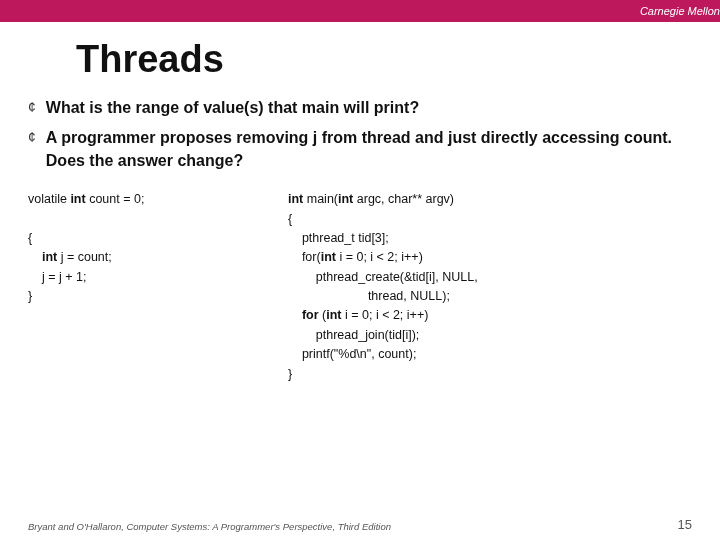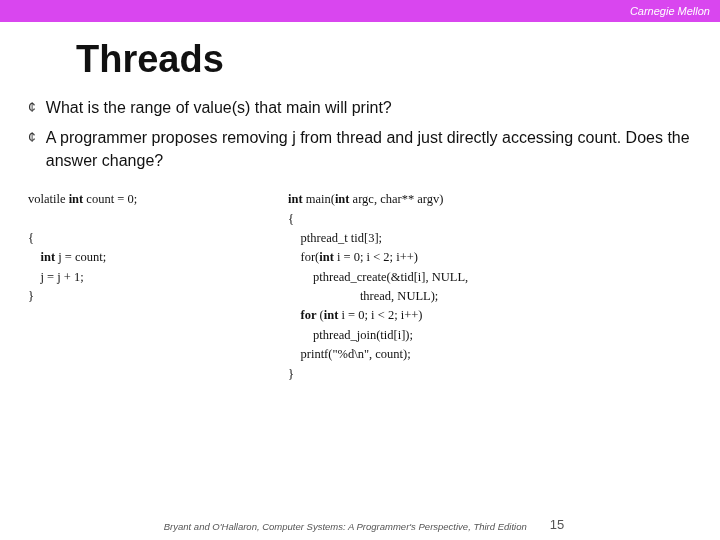--- a/index.html
+++ b/index.html
@@ -8,26 +8,26 @@
       width: 720px;
       height: 540px;
       background: #ffffff;
       font-family: Arial, Helvetica, sans-serif;
       position: relative;
       overflow: hidden;
     }
 
     
     #top-bar {
-      background: #d946ef;
+      background: #be185d;
       height: 22px;
       display: flex;
       align-items: center;
       justify-content: flex-end;
-      padding-right: 10px;
+      padding-right: 0;
     }
 
     #top-bar span {
       color: #ffffff;
       font-size: 11px;
       font-style: italic;
     }
 
     
     #main {
@@ -59,28 +59,29 @@
       margin-right: 10px;
       margin-top: 2px;
       font-size: 14px;
       color: #333;
       flex-shrink: 0;
     }
 
     .bullet-text {
       font-size: 16px;
       line-height: 1.4;
+      font-weight: bold;
     }
 
     
     #code-section {
       display: flex;
       gap: 0px;
       margin-top: 18px;
-      font-family: Liberation Serif, serif;
+      font-family: Liberation Sans, sans-serif;
       font-size: 12.5px;
       color: #111111;
     }
 
     #code-left {
       width: 260px;
       padding-right: 10px;
       line-height: 1.55;
     }
 
@@ -95,24 +96,24 @@
     }
 
     .code-bold {
       font-weight: bold;
     }
 
     
     #footer {
       position: absolute;
       bottom: 8px;
-      left: 36px;
+      left: 28px;
       right: 28px;
       display: flex;
-      justify-content: center;
+      justify-content: space-between;
       align-items: flex-end;
     }
 
     #footer-left {
       font-size: 9.5px;
       color: #555;
       font-style: italic;
     }
 
     #footer-right {

